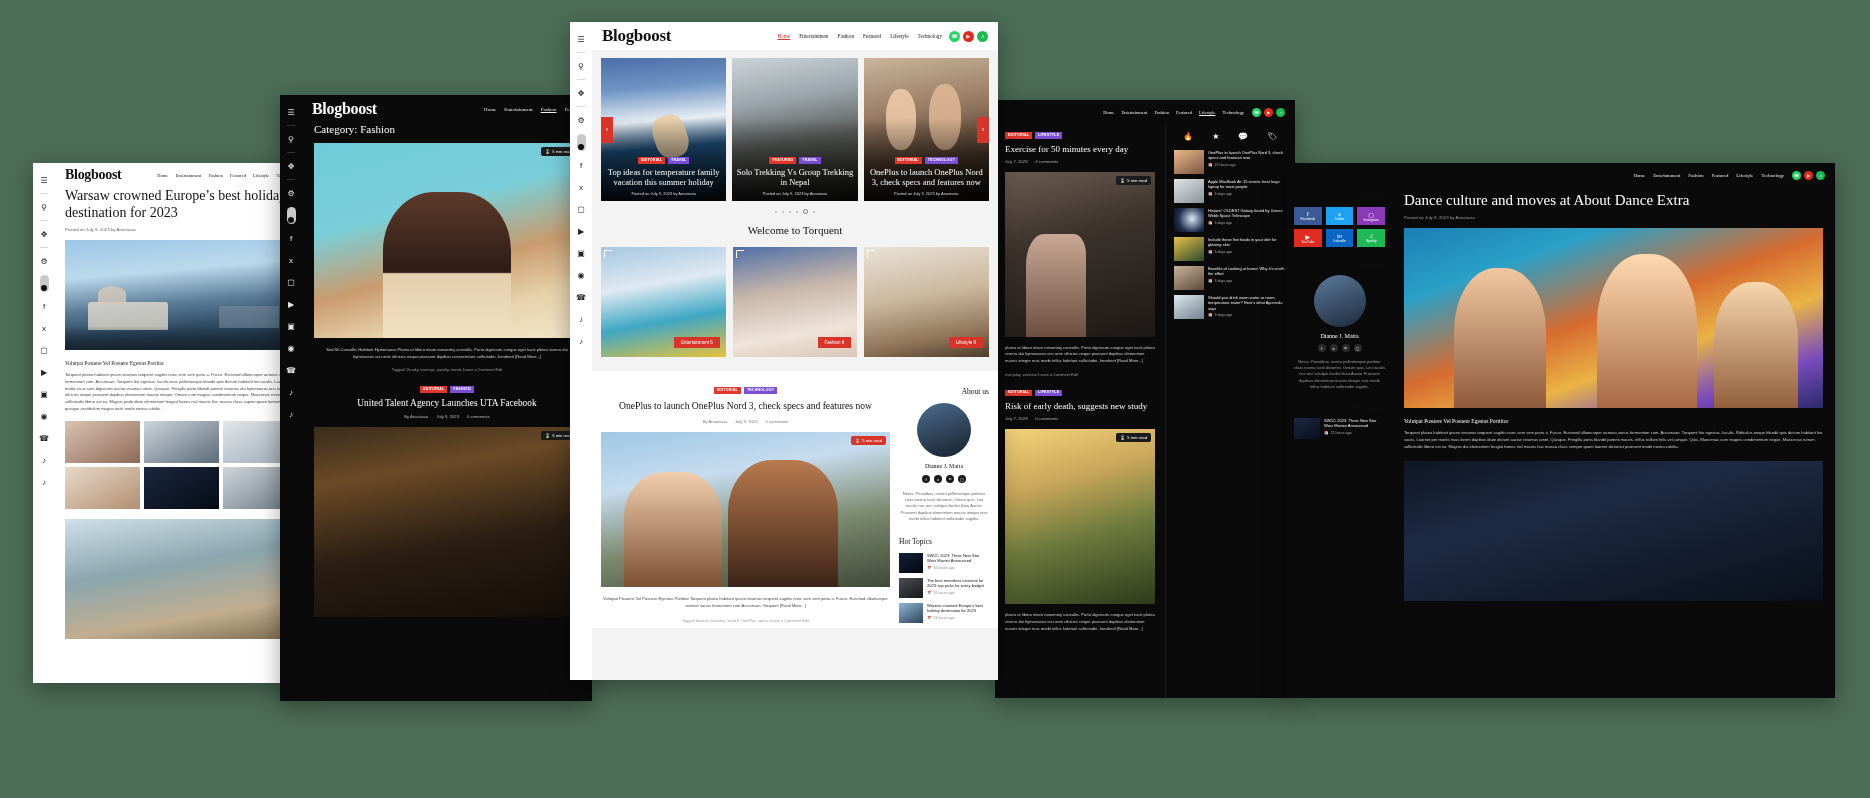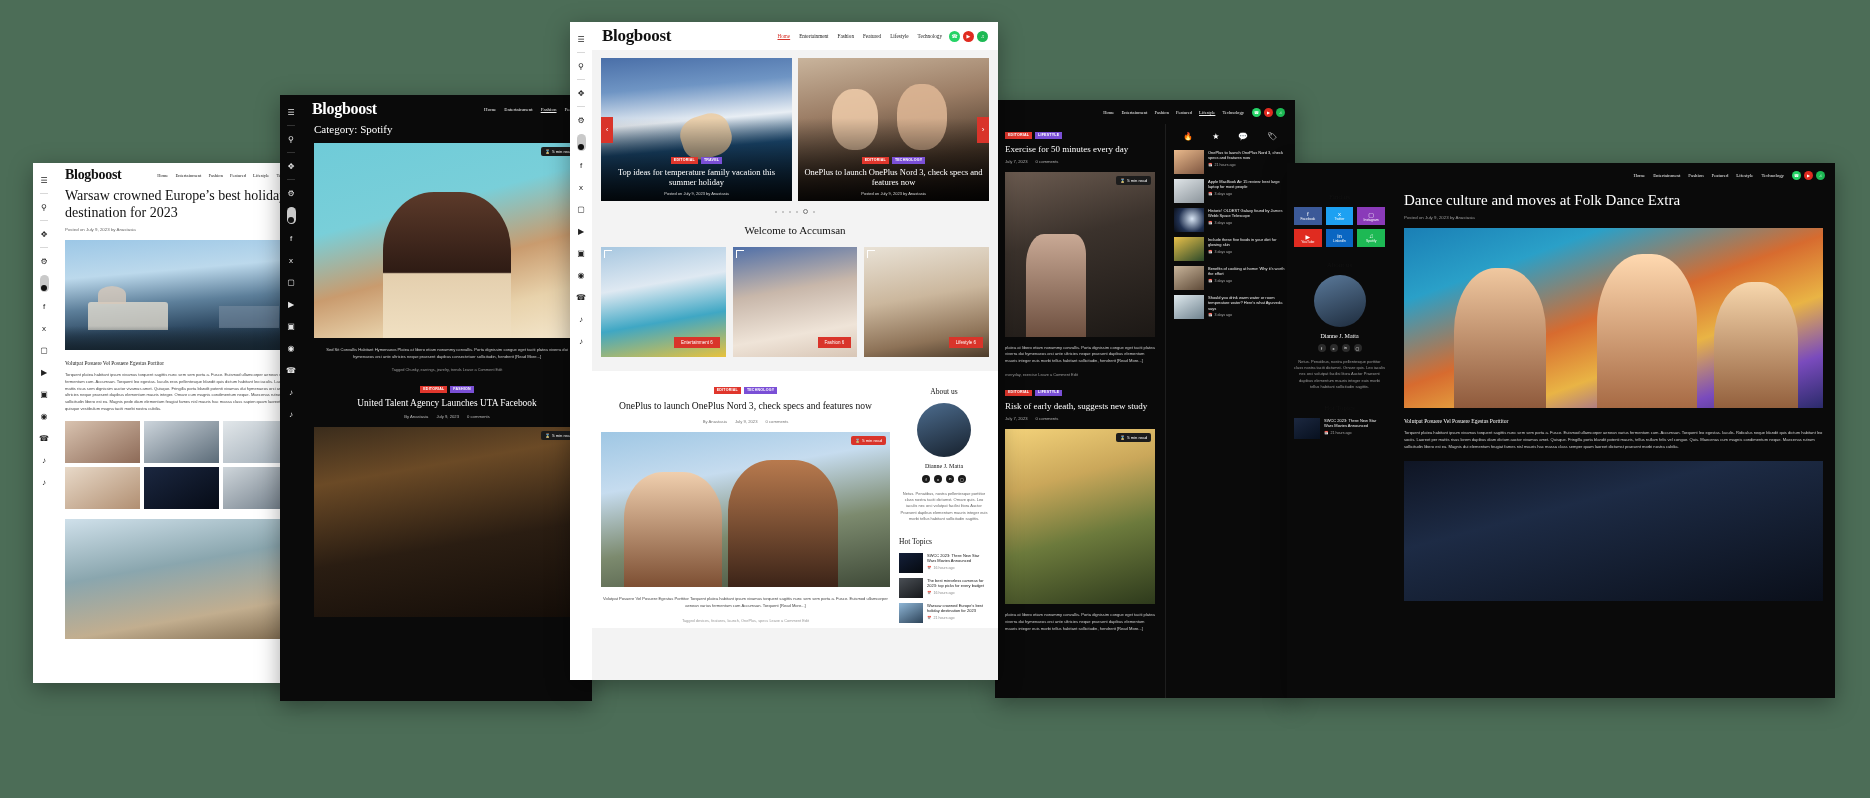--- a/index.html
+++ b/index.html
@@ -72,21 +72,21 @@
   .card .tag { position:absolute; right:6px; bottom:9px; background:#d9342a; color:#fff; font-size:4.5px;
                padding:3px 7px; }
 
   
   .post { background:#fff; }
   .post .ttl { font-family:"Liberation Serif", serif; text-align:center; color:#111; }
   .post .pmeta { display:flex; gap:8px; justify-content:center; color:#777; font-size:4.2px; align-items:center; }
   .post .pimg { position:relative; overflow:hidden; }
 
   
-  .sb-title { font-family:"Liberation Serif", serif; color:#111; text-align:center; }
+  .sb-title { font-family:"Liberation Serif", serif; color:#111; text-align:right; }
   .avatar { border-radius:50%; overflow:hidden; position:relative; margin:0 auto; }
   .sbtext { font-size:4px; color:#666; line-height:1.55; text-align:center; }
   .sb-social { display:flex; gap:4px; justify-content:center; }
   .hot { display:flex; gap:4px; align-items:flex-start; margin-bottom:5px; }
   .hot .th { flex:0 0 auto; overflow:hidden; position:relative; }
   .hot .tx { font-size:4px; line-height:1.35; color:#111; }
   .hot .ago { font-size:3.6px; color:#888; margin-top:2px; display:flex; gap:2px; align-items:center; }
   .win.dark .hot .tx { color:#f2f2f2; }
   .win.dark .hot .ago { color:#aaa; }
 
@@ -200,21 +200,21 @@
         <div class="brand" style="font-size:16px;">Blogboost</div>
         <div class="navmenu" style="font-size:5px; gap:8px;">
           <a>Home</a>
           <a>Entertainment</a>
           <a class="active">Fashion</a>
           <a>Featured</a>
         </div>
       </div>
 
       <div style="padding:0 12px;">
-        <div style="font-family:'Liberation Serif',serif;font-size:11px;color:#fff;">Category: Spotify</div>
+        <div style="font-family:'Liberation Serif',serif;font-size:11px;color:#fff;">Category: Fashion</div>
       </div>
 
 
       <div class="ph" style="margin:8px 12px 0;height:195px;position:relative;
                   background:linear-gradient(165deg,#6fcbd8 0%,#79cfd9 35%,#c99b6e 60%,#e8d2ab 80%,#f4e7cd 100%);">
         <div class="readpill dk" style="right:4px;top:4px;">
           <span>⌛</span>
           <span>5 min read</span>
         </div>
         <div style="position:absolute;left:26%;bottom:0;width:48%;height:75%;border-radius:40% 40% 0 0;background:linear-gradient(180deg,#5c3a2a,#2e1b14 55%,#e4cfae 56%,#f0e0c2);"></div>
@@ -449,21 +449,21 @@
               <div class="tx">SWCC 2023: Three New Star Wars Movies Announced</div>
               <div class="ago">
                   <span>📅</span>
                   <span>21 hours ago</span>
                 </div>
             </div>
           </div>
         </div>
 
         <div style="flex:1 1 auto; padding:4px 12px 0; overflow:hidden;">
-          <h1 style="font-family:'Liberation Serif',serif;font-weight:400;font-size:15px;line-height:1.22;color:#fff;">Dance culture and moves at Folk Dance Extra</h1>
+          <h1 style="font-family:'Liberation Serif',serif;font-weight:400;font-size:15px;line-height:1.22;color:#fff;">Dance culture and moves at About Dance Extra</h1>
           <div style="font-size:4.4px;color:#9d9d9d;margin-top:6px;">Posted on July 9, 2023 by Anastasia</div>
 
           <div class="ph" style="margin-top:8px;height:180px;position:relative;
                       background:linear-gradient(160deg,#1a7fb5 0%,#2aa0c8 22%,#d76b2f 48%,#e9b445 66%,#7a4bbd 84%,#2b2b6b 100%);">
             <div style="position:absolute;left:12%;bottom:0;width:22%;height:78%;background:linear-gradient(180deg,#f0c8a0,#8f5a3c);border-radius:45% 45% 0 0;"></div>
             <div style="position:absolute;left:46%;bottom:0;width:24%;height:86%;background:linear-gradient(180deg,#ffd9b0,#a76a44);border-radius:45% 45% 0 0;"></div>
             <div style="position:absolute;right:6%;bottom:0;width:20%;height:70%;background:linear-gradient(180deg,#f7d7ad,#93603d);border-radius:45% 45% 0 0;"></div>
           </div>
 
           <div style="font-family:'Liberation Serif',serif;font-size:5.6px;color:#fff;margin-top:10px;">Volutpat Posuere Vel Posuere Egestas Porttitor</div>
@@ -526,20 +526,32 @@
           <div class="cap">
             <div class="cats">
               <span class="badge b-editorial">EDITORIAL</span>
               <span class="badge b-travel">TRAVEL</span>
             </div>
             <h3>Top ideas for temperature family vacation this summer holiday</h3>
             <div class="meta">Posted on July 9, 2023 by Anastasia</div>
           </div>
         </div>
 
+        <div class="slide" style="flex:1;height:143px;">
+          <div class="img ph" style="background:linear-gradient(170deg,#cdd4d8 0%,#9ba5ab 30%,#5c5f5c 58%,#2a2a26 100%);"></div>
+          <div class="shade"></div>
+          <div class="cap">
+            <div class="cats">
+              <span class="badge b-feat">FEATURED</span>
+              <span class="badge b-travel">TRAVEL</span>
+            </div>
+            <h3>Solo Trekking Vs Group Trekking in Nepal</h3>
+            <div class="meta">Posted on July 9, 2023 by Anastasia</div>
+          </div>
+        </div>
 
         <div class="slide" style="flex:1;height:143px;">
           <div class="img ph" style="background:linear-gradient(170deg,#c9b49c 0%,#9c7e66 35%,#4e3b2c 70%,#1c1410 100%);"></div>
           <div style="position:absolute;left:18%;top:22%;width:24%;height:42%;background:rgba(240,205,170,.85);border-radius:45%;"></div>
           <div style="position:absolute;left:52%;top:18%;width:26%;height:46%;background:rgba(225,185,150,.85);border-radius:45%;"></div>
           <div class="shade"></div>
           <div class="arrow" style="right:0;">›</div>
           <div class="cap">
             <div class="cats">
               <span class="badge b-editorial">EDITORIAL</span>
@@ -553,21 +565,21 @@
 
       <div class="dots" style="padding:8px 0 0;">
         <i></i>
         <i></i>
         <i></i>
         <i></i>
         <i class="play"></i>
         <i></i>
       </div>
 
-      <div class="section-title" style="font-size:11px; margin-top:10px;">Welcome to Accumsan</div>
+      <div class="section-title" style="font-size:11px; margin-top:10px;">Welcome to Torquent</div>
 
       <div class="cardrow" style="padding:11px 9px 0;">
         <div class="card ph" style="flex:1;height:110px;background:linear-gradient(170deg,#a7c7e0 0%,#dfe9f2 35%,#3fa7c4 65%,#e8c23c 100%);">
           <div class="corner"></div>
           <div class="tag">Entertainment 6</div>
         </div>
         <div class="card ph" style="flex:1;height:110px;background:linear-gradient(170deg,#4f6fa8 0%,#c8b7aa 40%,#efe4d8 75%,#d8c6b6 100%);">
           <div class="corner"></div>
           <div class="tag">Fashion 6</div>
         </div>

